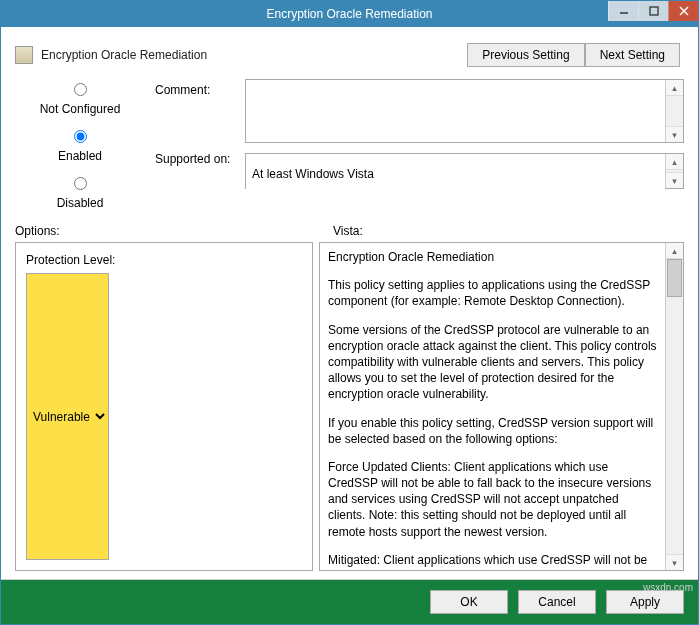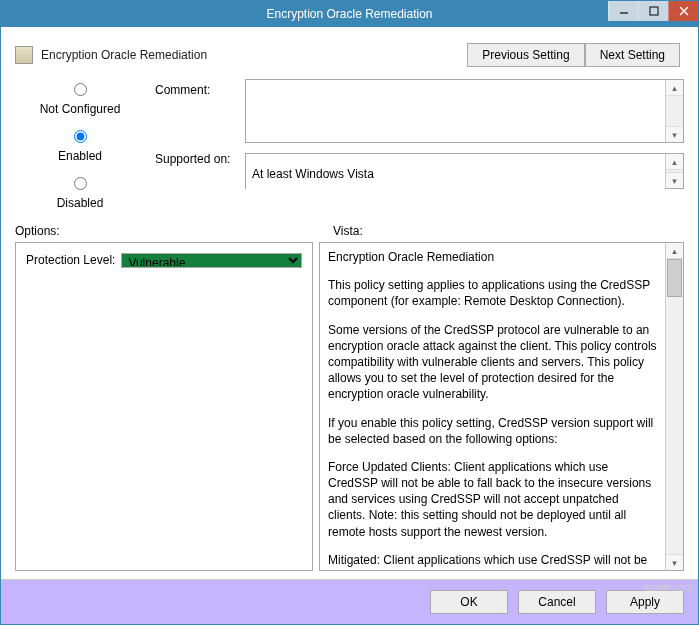--- a/index.html
+++ b/index.html
@@ -164,28 +164,29 @@
       flex: 1;
       min-height: 0;
     }
     .panel-left {
       width: 298px;
       border: 1px solid #a9a9a9;
       padding: 10px;
       display: flex;
       align-items: flex-start;
       gap: 6px;
+      flex-direction: column;
     }
     .panel-left label { white-space: nowrap; }
     .panel-left select {
       flex:1;
       border:1px solid #a9a9a9;
       padding:1px 2px;
       font-size:12px;
-      background:#15803d;
+      background:#fde047;
       height: 15px;
     }
     .panel-right-wrap {
       flex:1;
       display:flex;
       border:1px solid #a9a9a9;
       background:#fff;
       min-height:0;
     }
     .help-body {
@@ -220,21 +221,21 @@
       font-size:9px;color:#666;background:#f6f6f6;
       border-top:1px solid #ddd;
     }
     
     .footer {
       border-top: 1px solid #ccc;
       display:flex;
       justify-content:flex-end;
       gap: 10px;
       padding: 10px 14px;
-      background:#c4b5fd;
+      background:#15803d;
     }
     .footer .btn { min-width: 78px; padding:4px 10px; }
     .watermark {
       position:absolute;
       right:6px;
       bottom:32px;
       font-size:10px;
       color:#ccc;
       pointer-events:none;
     }

